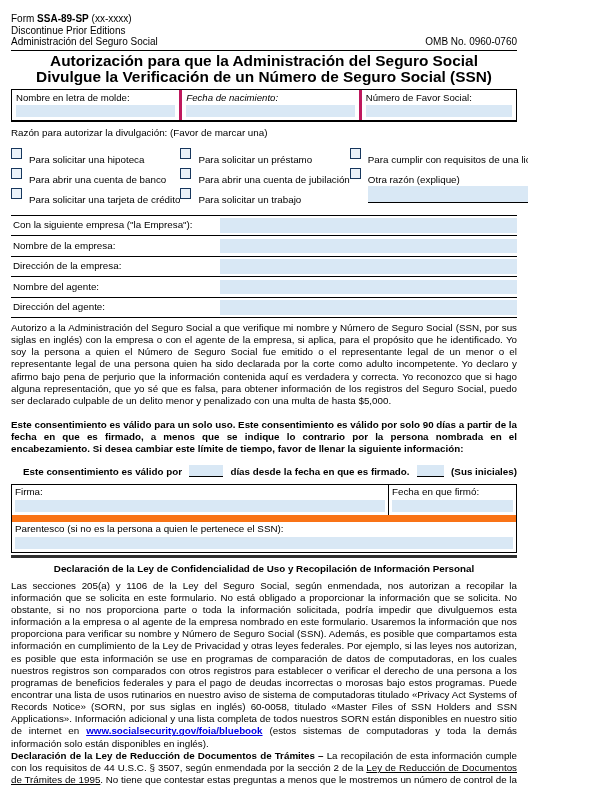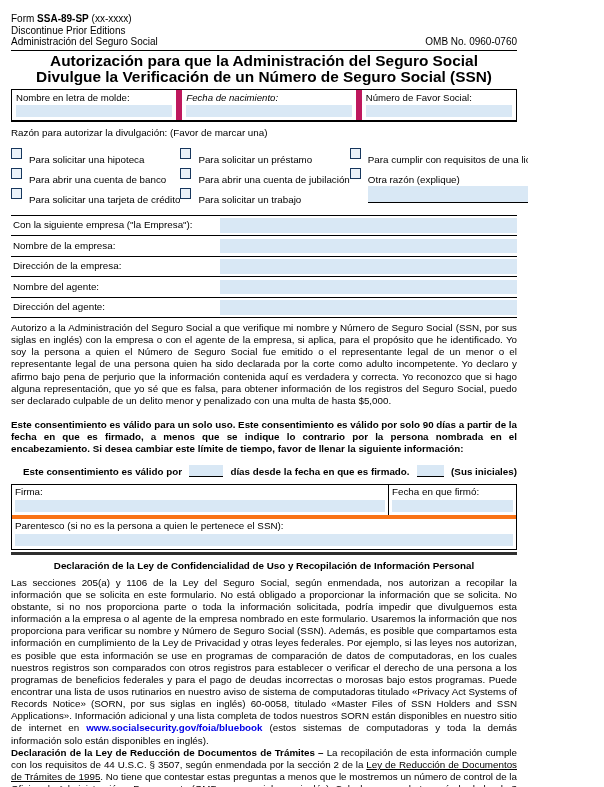--- a/index.html
+++ b/index.html
@@ -11,21 +11,21 @@
   }
   
   .hdr{font-size:10px;line-height:11.5px;}
   .hdr-row3{display:flex;justify-content:space-between;align-items:flex-end;}
   .bold{font-weight:bold;}
   .rule{border-top:1.5px solid #000;margin-top:2px;}
   
   .title{text-align:center;font-weight:bold;font-size:15.4px;line-height:16.5px;margin:2px 0 3px;}
   
   .id-table{display:flex;border:1px solid #000;border-bottom:2px solid #000;}
-  .id-cell{border-right:6px solid #be185d;padding:2px 4px 3px;box-sizing:border-box;}
+  .id-cell{border-right:3px solid #be185d;padding:2px 4px 3px;box-sizing:border-box;}
   .id-cell:last-child{border-right:none;}
   .id-c1{width:33.8%;} .id-c2{width:35.6%;font-style:italic;} .id-c3{width:30.6%;}
   .id-label{font-size:9.6px;line-height:11px;}
   .id-input{height:12px;background:#d9e8f5;margin-top:2px;}
   
   .reason-heading{margin:5px 0 1px;line-height:12px;}
   .reason-grid{display:flex;}
   .rcol1{width:190px;} .rcol2{width:187px;} .rcol3{flex:1;}
   .chk-item{display:flex;align-items:center;margin:7px 0 6px;height:13px;}
   .chk{width:11px;height:11px;border:1px solid #16365c;background:#eaf2fa;margin-right:7px;flex:none;box-sizing:border-box;}
@@ -41,31 +41,31 @@
   
   .para{text-align:justify;line-height:12.15px;margin:0;}
   .auth-para{margin-top:4px;}
   .consent-para{font-weight:bold;margin-top:12px;}
   .consent-line{display:flex;align-items:flex-end;font-weight:bold;margin:9px 0 7px;white-space:nowrap;padding-left:12px;}
   .blank{background:#d9e8f5;border-bottom:1.2px solid #000;height:12px;box-sizing:border-box;}
   .blank1{width:70px;margin:0 7px;}
   .blank2{width:56px;margin:0 7px;}
   
   .sig-block{border:1px solid #000;border-top:1.5px solid #000;}
-  .sig-row{display:flex;border-bottom:4px solid #f97316;}
+  .sig-row{display:flex;border-bottom:7px solid #f97316;}
   .sig-cell{padding:1px 3px 3px;box-sizing:border-box;}
   .sig-firma{flex:1;}
   .sig-fecha{width:128px;border-left:1px solid #000;}
   .sig-label{line-height:12px;}
   .sig-input{height:12px;background:#d9e8f5;margin-top:2px;}
   .sig-paren{padding:1px 3px 3px;}
   .divider-double{height:0;border-top:3px solid #2f2f2f;margin-top:2px;}
   
   .privacy-heading{text-align:center;font-weight:bold;margin:5px 0 5px;line-height:12px;}
-  .lnk{color:#0000e6;font-weight:bold;cursor:pointer;}
+  .lnk{color:#0000e6;font-weight:bold;text-decoration:underline;cursor:pointer;}
   .u{text-decoration:underline;}
   .pra-para{margin-top:0;}
 </style>
 </head>
 <body>
 
 <div class="page">
 
   <div class="hdr">
     <div><span>Form </span><span class="bold">SSA-89-SP</span><span> (xx-xxxx)</span></div>

